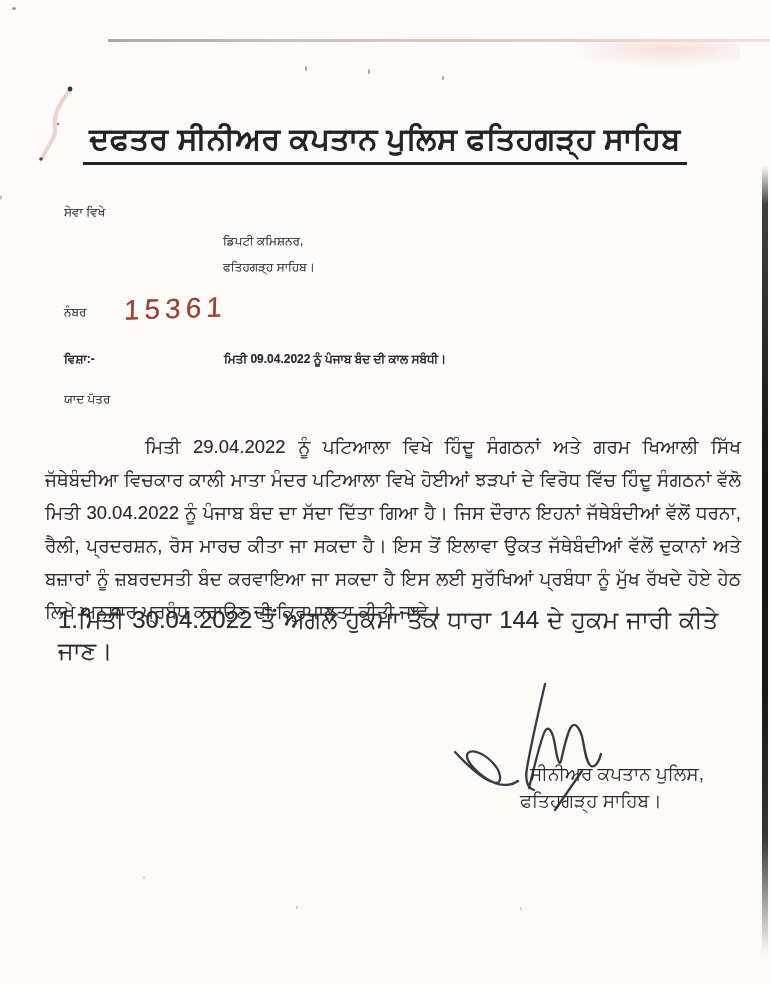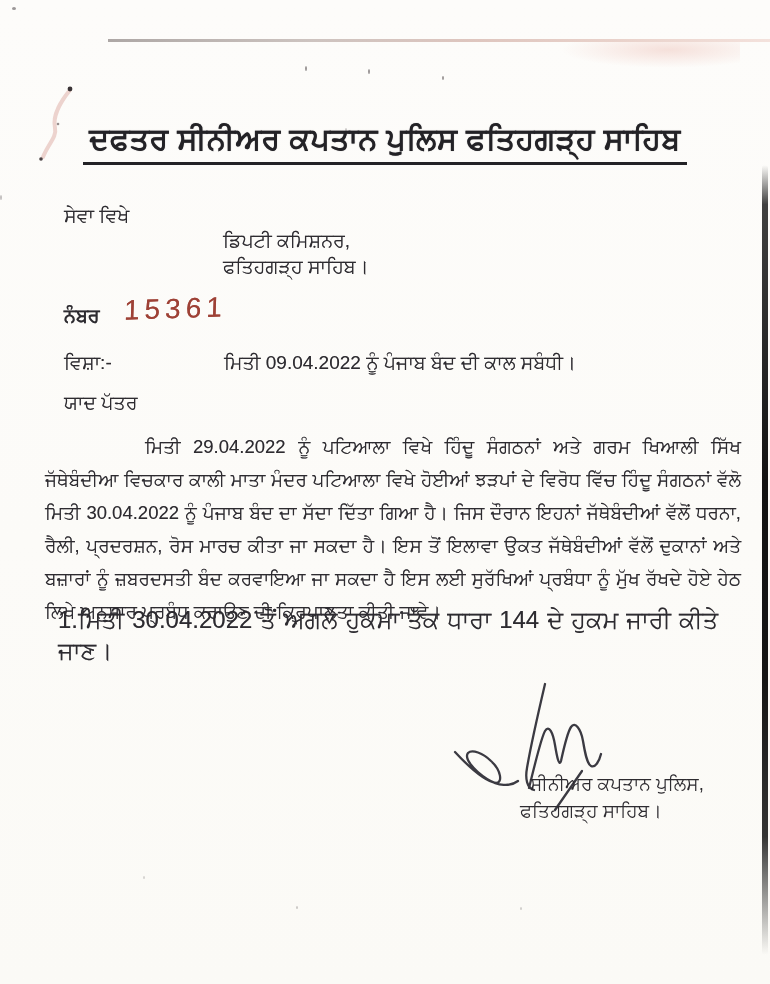--- a/index.html
+++ b/index.html
@@ -43,22 +43,22 @@
     font-size: 30px;
     font-weight: bold;
     letter-spacing: .5px;
     color: #232226;
     text-shadow: 0 0 .7px rgba(35,34,38,.7);
   }
   .letterhead span {
     border-bottom: 3px solid #232226;
     padding: 0 6px 7px 6px;
   }
-  .t { font-size: 19px; color: #2d2b30; text-shadow: 0 0 .5px rgba(45,43,48,.45); }
-  .bold { font-weight: normal; }
+  .t { font-size: 12px; color: #2d2b30; text-shadow: 0 0 .5px rgba(45,43,48,.45); }
+  .bold { font-weight: bold; }
   .addr { line-height: 26px; }
   .handwritten-no {
     left: 124px; top: 293px;
     font-size: 28px;
     color: #9e4136;
     letter-spacing: 5px;
     transform: rotate(-2deg) skewX(-4deg);
     text-shadow: 0 0 .6px rgba(158,65,54,.8);
   }
   .body-par {
@@ -73,21 +73,21 @@
   .point-2 { left: 55px; top: 618px;  width: 680px; }
   .point-3 { left: 55px; top: 678px;  width: 690px; }
 
   .sig-svg { left: 438px; top: 672px; }
   .sig-block {
     left: 520px; top: 760px;
     line-height: 27px;
     font-size: 18.5px;
     color: #2d2b30;
   }
-  .sig-line1 { padding-left: 10px; margin-top: 10px; }
+  .sig-line1 { padding-left: 10px; }
 
   .squiggle-svg { left: 28px; top: 82px; }
 </style>
 </head>
 <body>
 
 <div class="page">
 
   <div class="abs scan-top-line"></div>
   <div class="abs scan-top-smudge"></div>
@@ -115,21 +115,21 @@
     <span>ਦਫਤਰ ਸੀਨੀਅਰ ਕਪਤਾਨ ਪੁਲਿਸ ਫਤਿਹਗੜ੍ਹ ਸਾਹਿਬ</span>
   </div>
 
   <div class="abs t" style="left:64px; top:205px;">ਸੇਵਾ ਵਿਖੇ</div>
 
   <div class="abs t addr" style="left:223px; top:228px;">
     <div>ਡਿਪਟੀ ਕਮਿਸ਼ਨਰ,</div>
     <div>ਫਤਿਹਗੜ੍ਹ ਸਾਹਿਬ।</div>
   </div>
 
-  <div class="abs t" style="left:64px; top:305px;font-weight:bold;">ਨੰਬਰ</div>
+  <div class="abs t" style="left:64px; top:305px;">ਨੰਬਰ</div>
   <div class="abs handwritten-no">15361</div>
 
   <div class="abs t bold" style="left:64px; top:352px;">ਵਿਸ਼ਾ:-</div>
   <div class="abs t bold" style="left:224px; top:352px;">ਮਿਤੀ 09.04.2022 ਨੂੰ ਪੰਜਾਬ ਬੰਦ ਦੀ ਕਾਲ ਸਬੰਧੀ।</div>
 
   <div class="abs t" style="left:64px; top:392px;">ਯਾਦ ਪੱਤਰ</div>
 
   <div class="abs t body-par">ਮਿਤੀ 29.04.2022 ਨੂੰ ਪਟਿਆਲਾ ਵਿਖੇ ਹਿੰਦੂ ਸੰਗਠਨਾਂ ਅਤੇ ਗਰਮ ਖਿਆਲੀ ਸਿੱਖ ਜੱਥੇਬੰਦੀਆ ਵਿਚਕਾਰ ਕਾਲੀ ਮਾਤਾ ਮੰਦਰ ਪਟਿਆਲਾ ਵਿਖੇ ਹੋਈਆਂ ਝੜਪਾਂ ਦੇ ਵਿਰੋਧ ਵਿੱਚ ਹਿੰਦੂ ਸੰਗਠਨਾਂ ਵੱਲੋ ਮਿਤੀ 30.04.2022 ਨੂੰ ਪੰਜਾਬ ਬੰਦ ਦਾ ਸੱਦਾ ਦਿੱਤਾ ਗਿਆ ਹੈ। ਜਿਸ ਦੌਰਾਨ ਇਹਨਾਂ ਜੱਥੇਬੰਦੀਆਂ ਵੱਲੋਂ ਧਰਨਾ, ਰੈਲੀ, ਪ੍ਰਦਰਸ਼ਨ, ਰੋਸ ਮਾਰਚ ਕੀਤਾ ਜਾ ਸਕਦਾ ਹੈ। ਇਸ ਤੋਂ ਇਲਾਵਾ ਉਕਤ ਜੱਥੇਬੰਦੀਆਂ ਵੱਲੋਂ ਦੁਕਾਨਾਂ ਅਤੇ ਬਜ਼ਾਰਾਂ ਨੂੰ ਜ਼ਬਰਦਸਤੀ ਬੰਦ ਕਰਵਾਇਆ ਜਾ ਸਕਦਾ ਹੈ ਇਸ ਲਈ ਸੁਰੱਖਿਆਂ ਪ੍ਰਬੰਧਾ ਨੂੰ ਮੁੱਖ ਰੱਖਦੇ ਹੋਏ ਹੇਠ ਲਿਖੇ ਅਨੁਸਾਰ ਪ੍ਰਬੰਧ ਕਰਾਉਣ ਦੀ ਕ੍ਰਿਪਾਲਤਾ ਕੀਤੀ ਜਾਵੇ।</div>
 
   <div class="abs t point point-1">1.ਮਿਤੀ 30.04.2022 ਤੋਂ ਅਗਲੇ ਹੁਕਮਾ ਤੱਕ ਧਾਰਾ 144 ਦੇ ਹੁਕਮ ਜਾਰੀ ਕੀਤੇ ਜਾਣ।</div>

